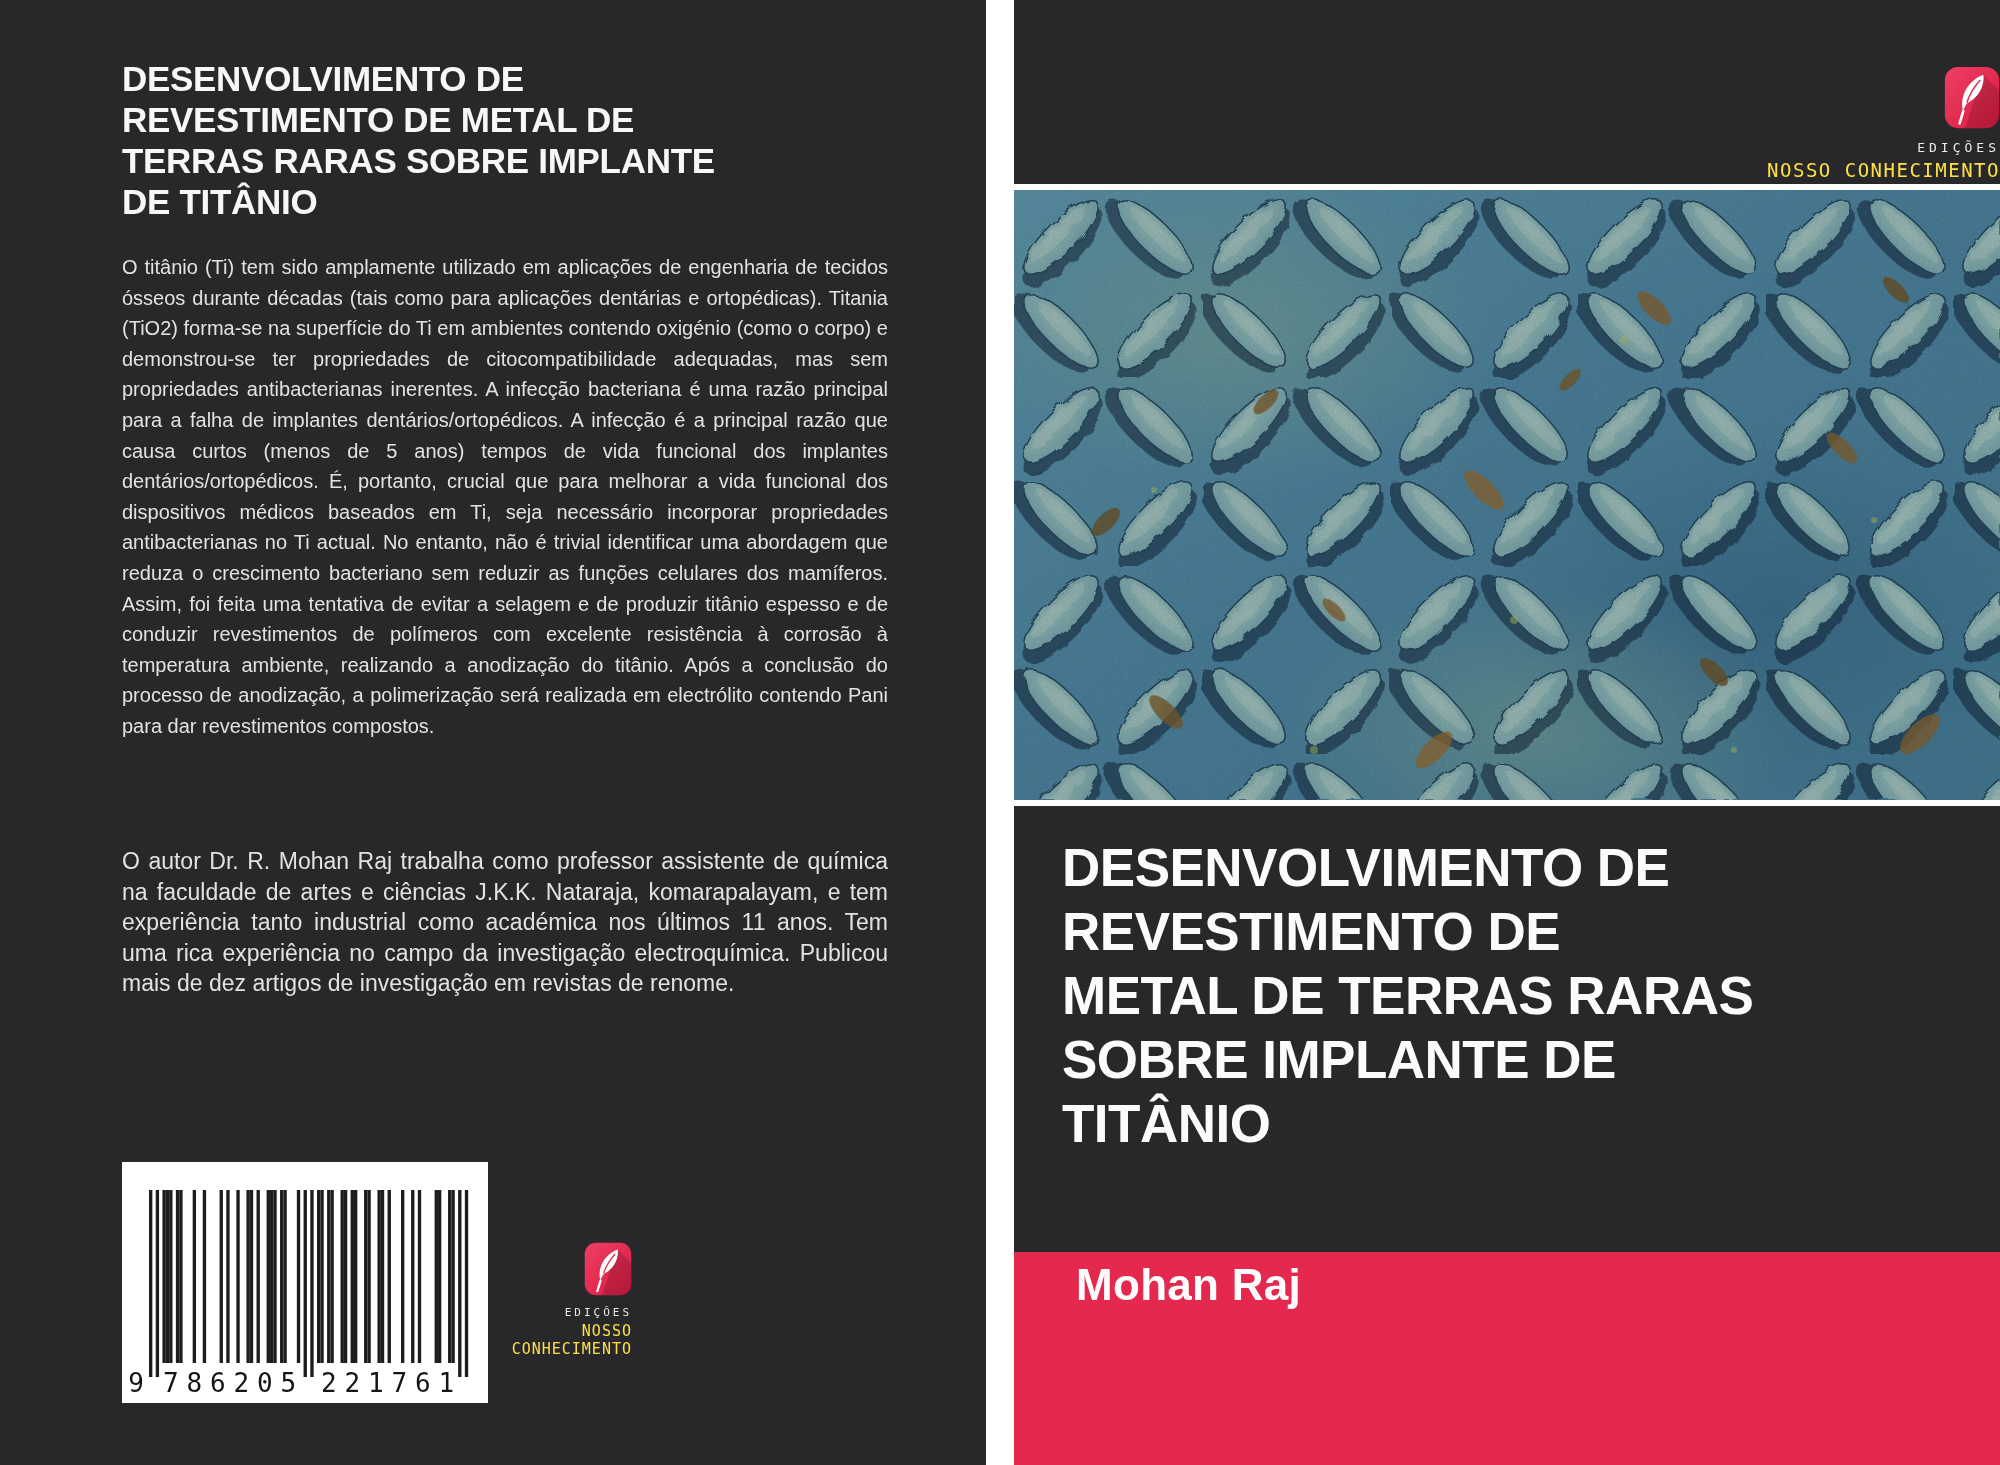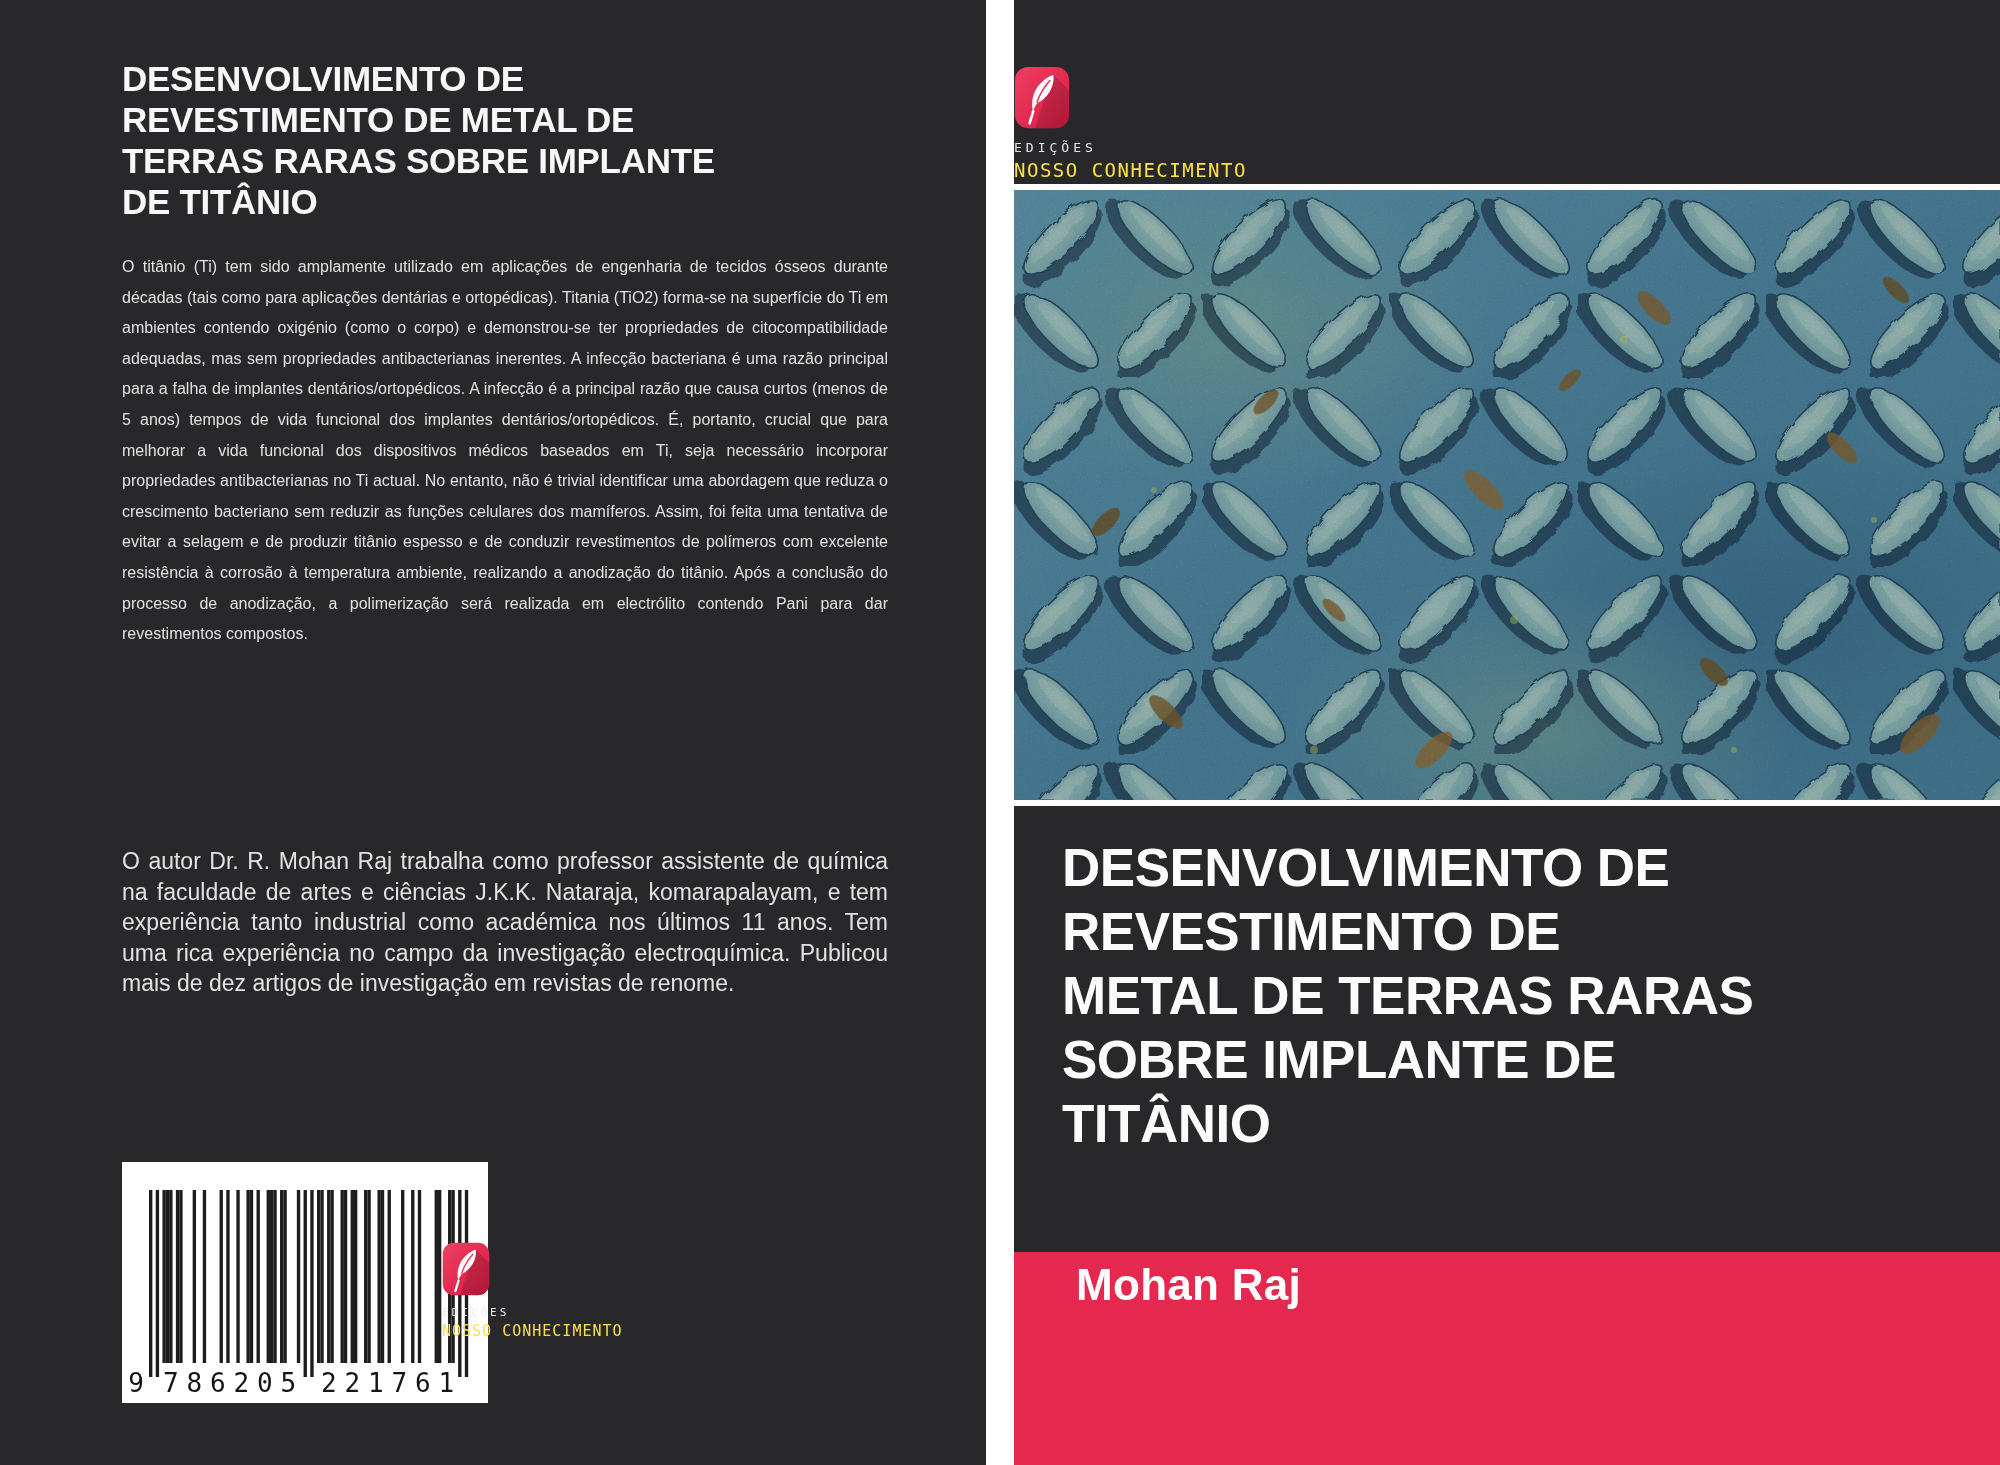--- a/index.html
+++ b/index.html
@@ -26,41 +26,41 @@
   }
   
   .back-page{position:absolute;left:0;top:0;width:986px;height:1465px;}
   .back-title{
     position:absolute;left:122px;top:58px;width:760px;
     color:#f7f7f7;font-size:35px;line-height:41px;font-weight:bold;
     letter-spacing:-0.3px;
   }
   .back-abstract{
     position:absolute;left:122px;top:252px;width:766px;
-    color:var(--text_light);font-size:16px;line-height:30.6px;
+    color:var(--text_light);font-size:20px;line-height:30.6px;
     text-align:justify;
   }
   .back-bio{
     position:absolute;left:122px;top:846px;width:766px;
     color:var(--text_light);font-size:23px;line-height:30.6px;
     text-align:justify;
   }
   
   .barcode-box{
     position:absolute;left:122px;top:1162px;width:366px;height:241px;
     background:#fff;
   }
   .barcode-box svg{display:block;width:100%;height:100%;}
   .barcode-box svg rect{fill:#1d1d1d;}
   .bcd{
     font-family:"DejaVu Sans Mono","Liberation Mono",monospace;
     font-size:26px;fill:#151515;text-anchor:middle;
   }
   
-  .publisher{position:absolute;text-align:left;color:#f2f2f2;}
+  .publisher{position:absolute;text-align:right;color:#f2f2f2;padding-left:32px;}
   .publisher .pub-icon{display:inline-block;}
   .pub-line1{
     font-size:13px;letter-spacing:4px;color:#e9e9e9;margin-top:7px;
     font-family:"DejaVu Sans Mono","Liberation Mono",monospace;
   }
   .pub-line2{
     font-size:19px;letter-spacing:1.5px;color:#fde047;margin-top:4px;
     font-family:"DejaVu Sans Mono","Liberation Mono",monospace;
   }
   .publisher-bottom{left:442px;top:1242px;width:190px;}

